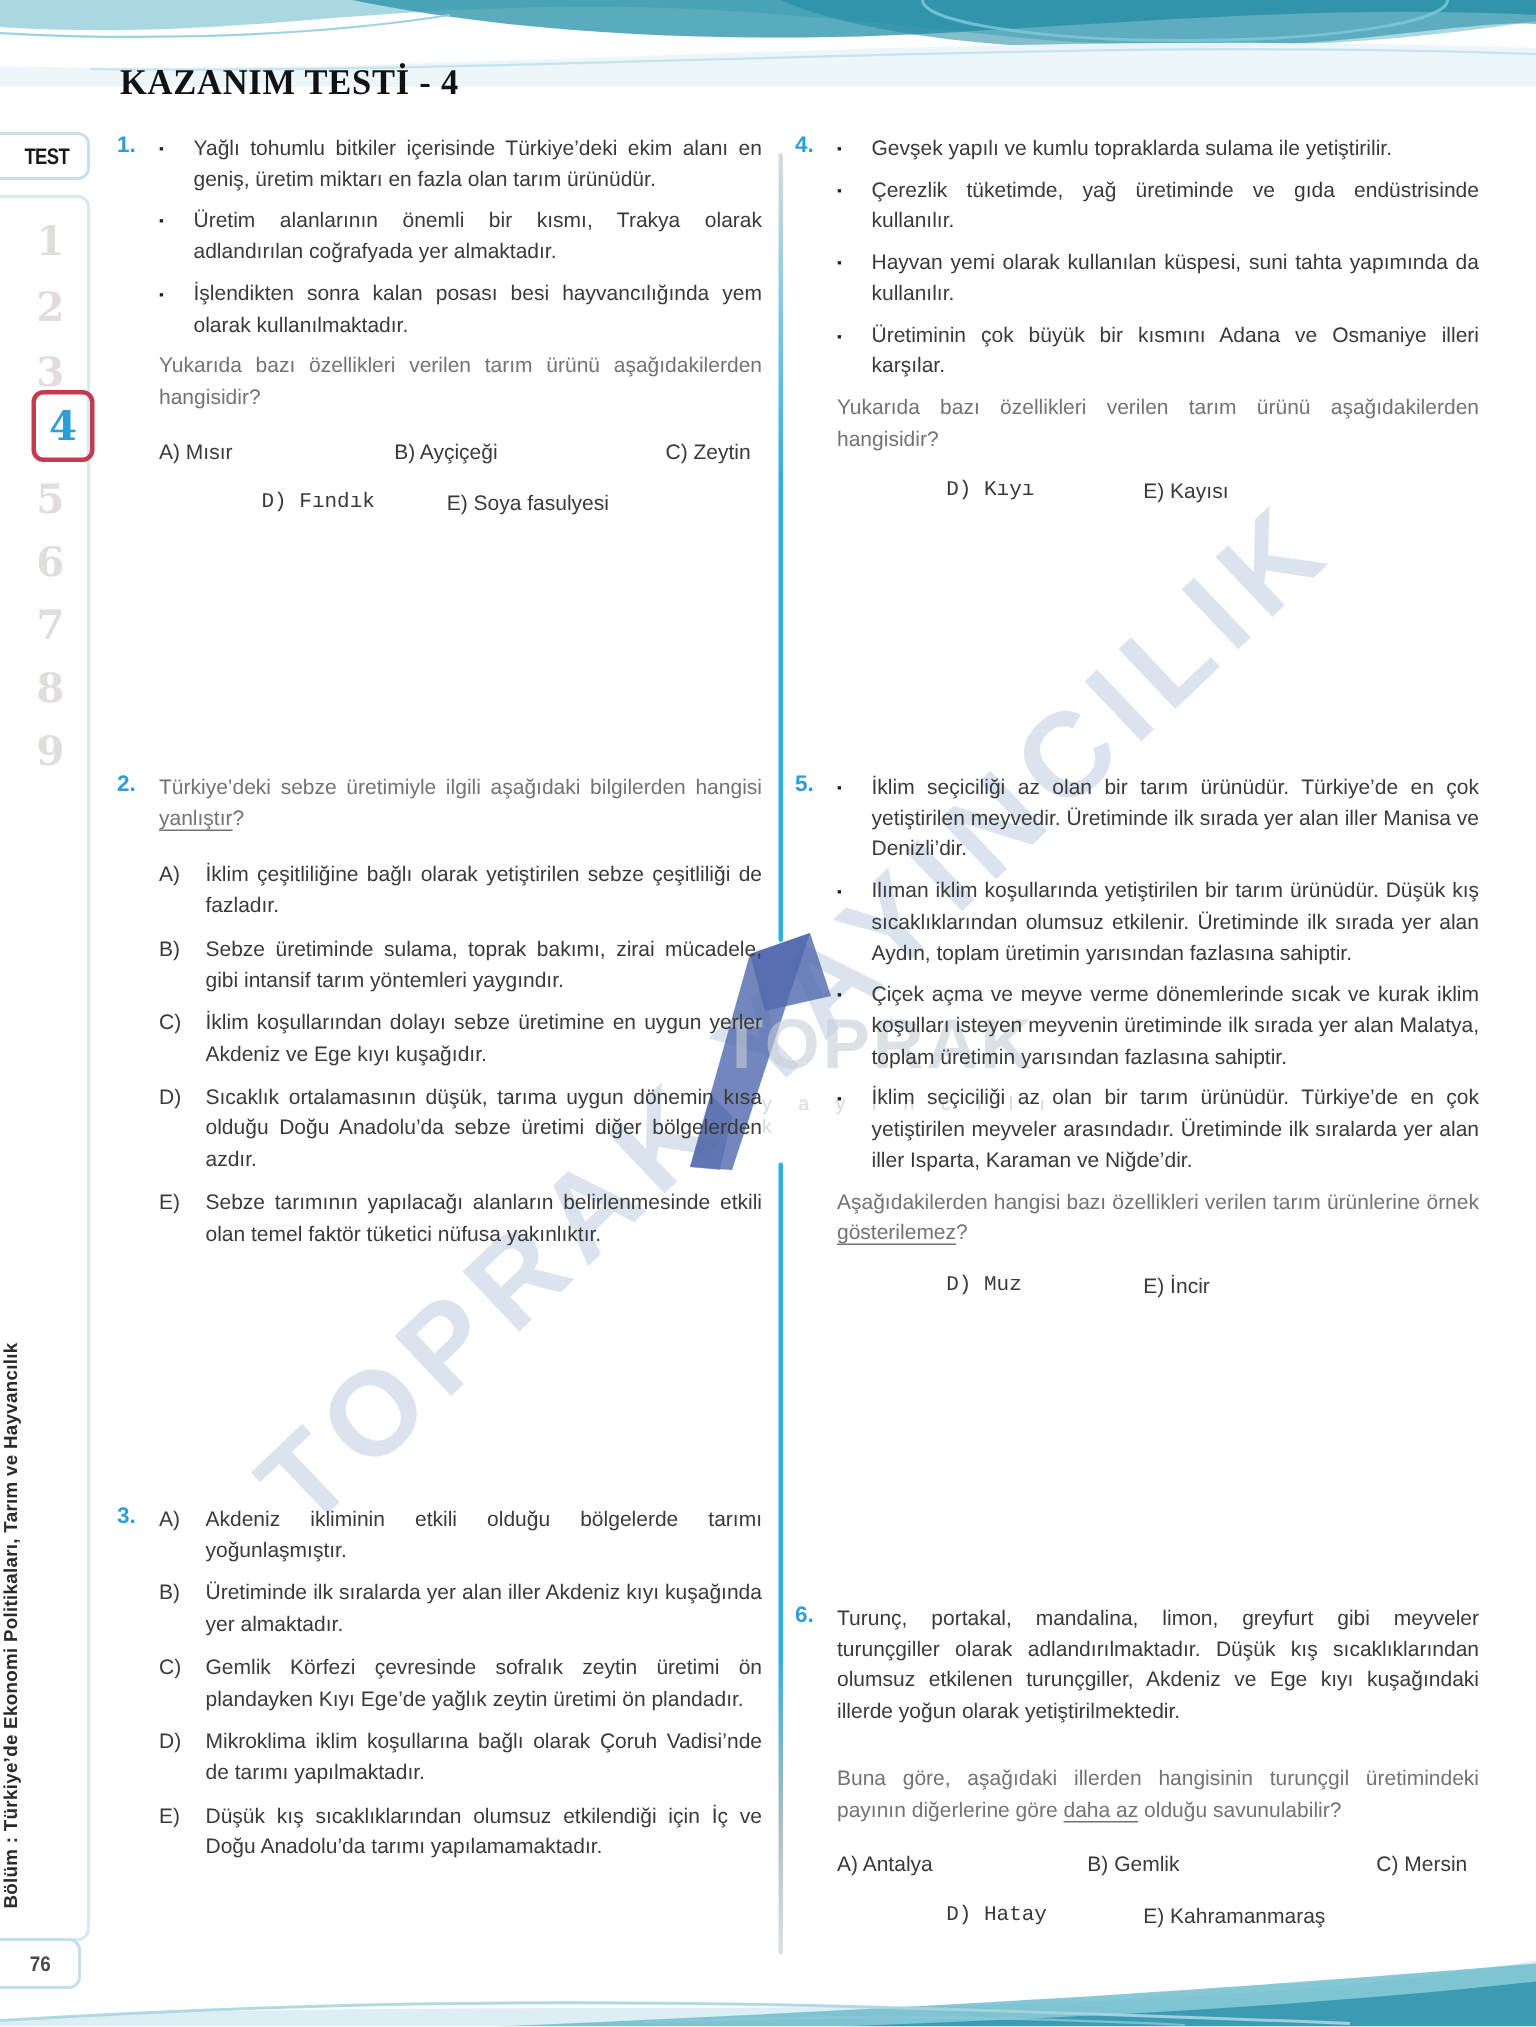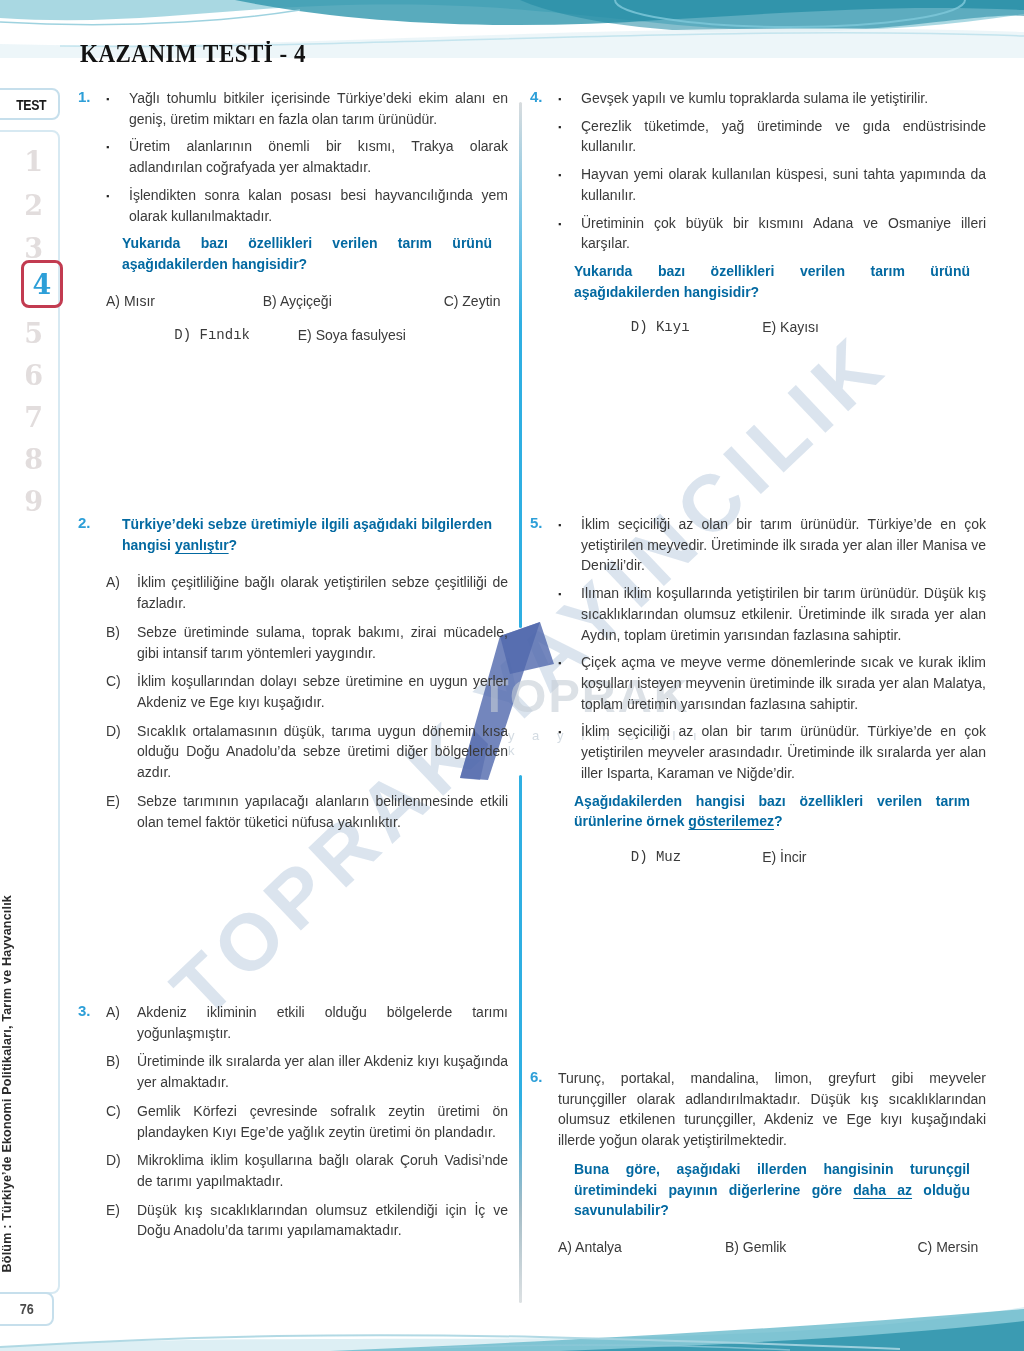--- a/index.html
+++ b/index.html
@@ -59,23 +59,23 @@
   .col-right{left:530px;width:456px;}
   .q{position:absolute;display:flex;width:100%;}
   .qn{flex:0 0 28px;font-weight:bold;font-size:15px;color:#2d9fd8;}
   .qb{flex:1;font-size:14px;line-height:1.48;}
   .br{display:flex;margin-bottom:7px;}
   .bm{flex:0 0 23px;font-size:9px;padding-top:5px;color:#1f1f1f;}
   .bt{flex:1;text-align:justify;}
   .cr{display:flex;margin-bottom:8px;}
   .cl{flex:0 0 31px;}
   .ct{flex:1;text-align:justify;}
-  .stem{font-weight:bold;color:#0369a1;text-align:justify;margin:5px 16px 15px;}
+  .stem{font-weight:normal;color:#737373;text-align:justify;margin:5px 0 15px;}
   .stem.first{margin-top:0;margin-bottom:17px;}
-  .intro{text-align:justify;margin-bottom:8px;}
+  .intro{text-align:justify;margin-bottom:24px;}
   .u{text-decoration:underline;text-underline-offset:3px;}
   .orow1{display:flex;margin-top:16px;align-items:flex-end;}
   .orow1 .o1{flex:0 0 39%;}
   .orow1 .o2{flex:0 0 45%;}
   .orow1 .o3{flex:1;}
   .orow2{display:flex;margin-top:14px;padding-left:17%;}
   .orow2 .o4{flex:0 0 37%;font-family:Liberation Mono, monospace;}
   .orow2 .o5{flex:1;}
 </style>
 </head>
@@ -282,15 +282,19 @@
   <div class="q" style="top:1068px">
     <div class="qn">6.</div>
     <div class="qb">
       <div class="intro">Turunç, portakal, mandalina, limon, greyfurt gibi meyveler turunçgiller olarak adlandırılmaktadır. Düşük kış sıcaklıklarından olumsuz etkilenen turunçgiller, Akdeniz ve Ege kıyı kuşağındaki illerde yoğun olarak yetiştirilmektedir.</div>
       <div class="stem"><span>Buna göre, aşağıdaki illerden hangisinin turunçgil üretimindeki payının diğerlerine göre </span><span class="u">daha az</span><span> olduğu savunulabilir?</span></div>
       <div class="orow1">
         <span class="o1">A) Antalya</span>
         <span class="o2">B) Gemlik</span>
         <span class="o3">C) Mersin</span>
       </div>
+      <div class="orow2">
+        <span class="o4">D) Hatay</span>
+        <span class="o5">E) Kahramanmaraş</span>
+      </div>
     </div>
   </div>
 </div>
 
 </body></html>

